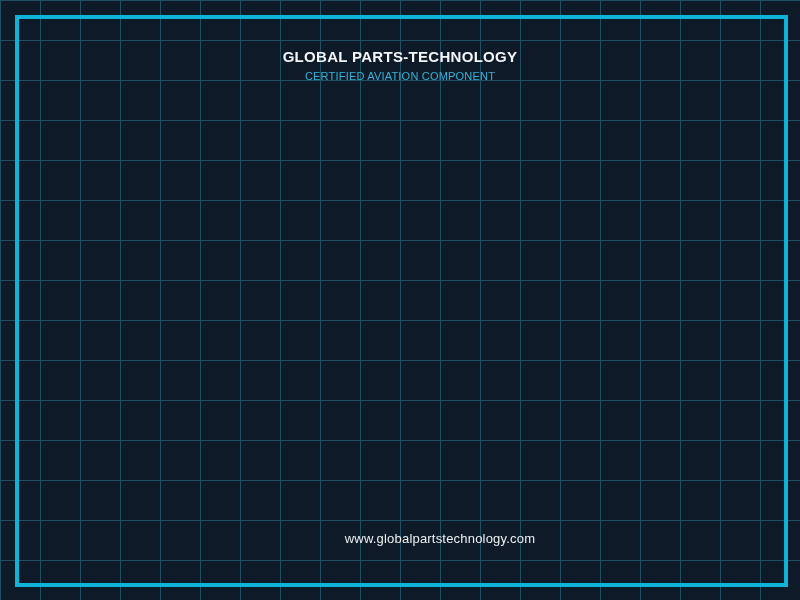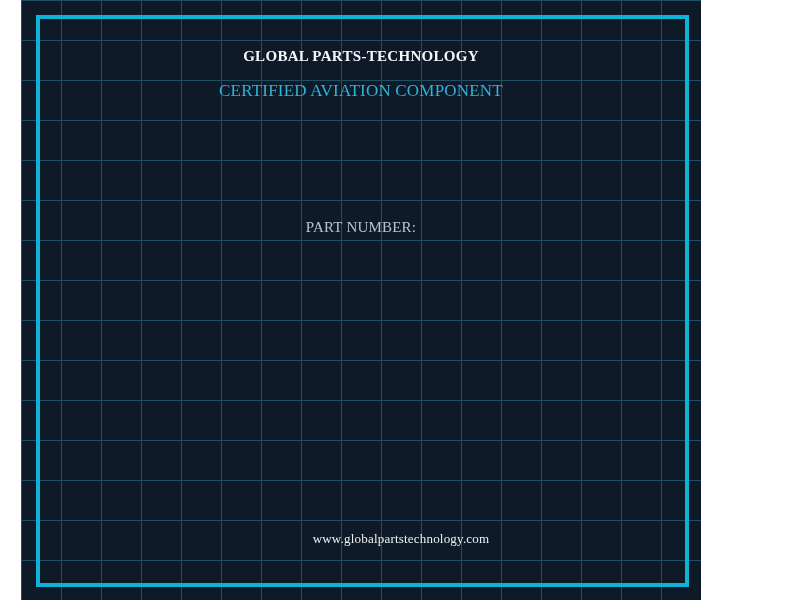--- a/index.html
+++ b/index.html
@@ -4,29 +4,28 @@
 <style>
   html, body {
     margin: 0;
     padding: 0;
     width: 800px;
     height: 600px;
     overflow: hidden;
   }
   .screen {
     position: relative;
-    width: 680px;
+    width: 800px;
     height: 600px;
     background-color: #0f1a29;
     background-image:
       linear-gradient(to right, #1d4f66 1px, transparent 1px),
       linear-gradient(to bottom, #1d4f66 1px, transparent 1px);
     background-size: 40px 40px;
-    font-family: Liberation Serif, serif;
-    margin-left: 21px;
+    font-family: Liberation Sans, sans-serif;
   }
   .frame-border {
     position: absolute;
     left: 15px;
     top: 15px;
     right: 12px;
     bottom: 13px;
     border: 4px solid #0db4d8;
     pointer-events: none;
   }
@@ -38,22 +37,22 @@
     white-space: pre;
   }
   .company-title {
     top: 48px;
     font-size: 15px;
     font-weight: bold;
     letter-spacing: 0.3px;
     color: #f4f6f8;
   }
   .certification-subtitle {
-    top: 81px;
-    font-size: 17px;
+    top: 70px;
+    font-size: 11px;
     letter-spacing: 0.2px;
     color: #2fb4da;
   }
   .part-number-label {
     top: 219px;
     font-size: 15px;
     letter-spacing: 0.2px;
     color: #b9c3ce;
   }
   .part-number-value {
@@ -75,17 +74,16 @@
 </head>
 <body>
 
 <div class="screen">
   <div class="frame-border"></div>
 
   <div class="txt company-title">GLOBAL PARTS-TECHNOLOGY</div>
 
   <div class="txt certification-subtitle">CERTIFIED AVIATION COMPONENT</div>
 
-  <div class="txt part-number-label">PART NUMBER:</div>
 
 
   <div class="txt website-url">www.globalpartstechnology.com</div>
 </div>
 
 </body></html>

